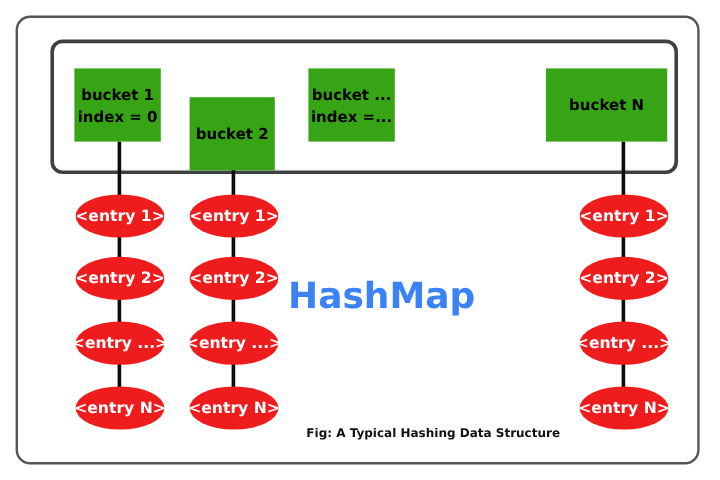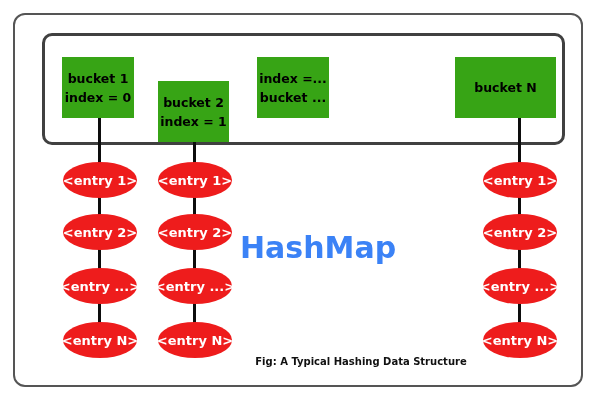--- a/index.html
+++ b/index.html
@@ -119,25 +119,24 @@
   <div class="vline c1"></div>
   <div class="vline c2"></div>
   <div class="vline c3"></div>
 
   <div class="bucket b1">
     <div>bucket 1</div>
     <div>index = 0</div>
   </div>
   <div class="bucket b2">
     <div>bucket 2</div>
-    <div>index = 1</div>
   </div>
   <div class="bucket b3">
+    <div>bucket ...</div>
     <div>index =...</div>
-    <div>bucket ...</div>
   </div>
   <div class="bucket b4">
     <div>bucket N</div>
   </div>
 
   <div class="entry c1 r1">
       <span>&lt;entry 1&gt;</span>
     </div>
   <div class="entry c1 r2">
       <span>&lt;entry 2&gt;</span>

